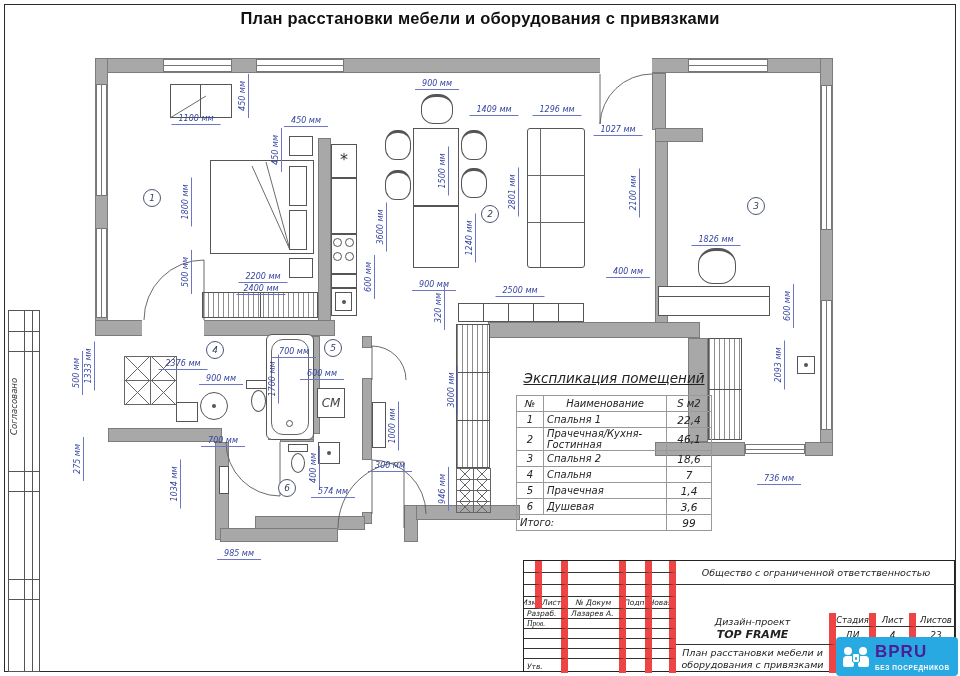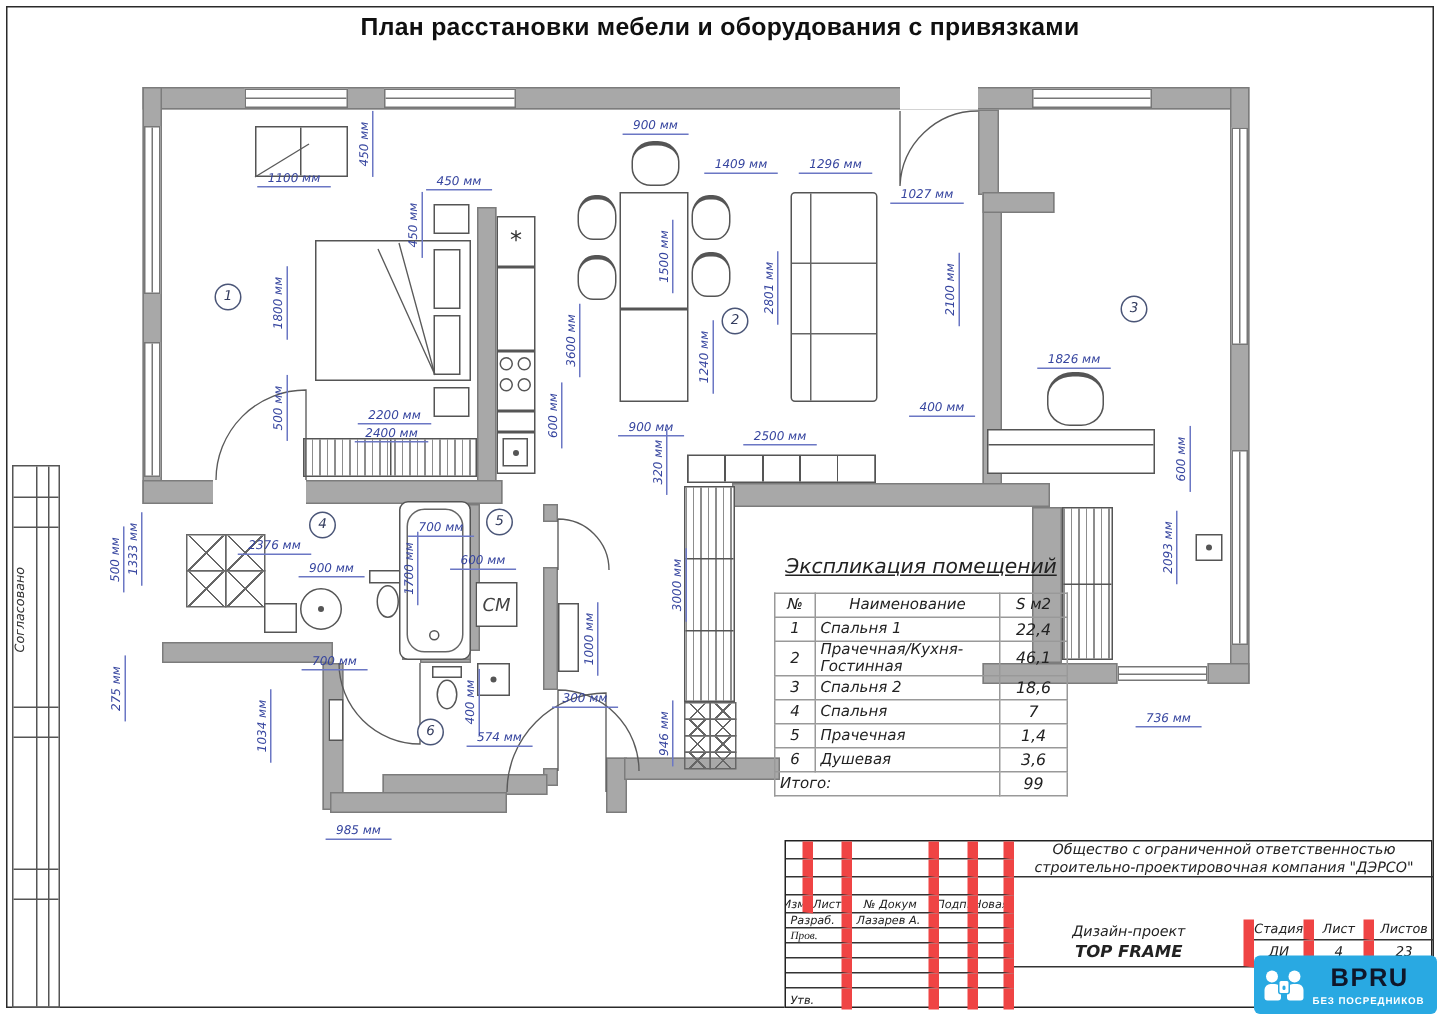--- a/index.html
+++ b/index.html
@@ -72,21 +72,21 @@
           box-sizing:border-box;font:italic 8px "DejaVu Sans",sans-serif;color:#222;
           display:flex;align-items:center;justify-content:center;text-align:center;overflow:hidden;}
   .tb-cell.left{justify-content:flex-start;padding-left:3px;}
   .tb-big{font:italic 9.5px "DejaVu Sans",sans-serif;line-height:1.25;}
   .tb-name{font:italic bold 11px "DejaVu Sans",sans-serif;}
   
   #logo{position:absolute;left:836px;top:637px;width:122px;height:39px;background:#29a9e2;
         border-radius:4px;display:flex;align-items:center;padding:0 7px;box-sizing:border-box;
         gap:6px;z-index:10;}
   #logo .txt{display:flex;flex-direction:column;line-height:1;}
-  #logo .name{font:bold 17px "Liberation Sans",sans-serif;color:#0f172a;letter-spacing:1px;margin-left:12px;}
+  #logo .name{font:bold 17px "Liberation Sans",sans-serif;color:#4c1d95;letter-spacing:1px;}
   #logo .tag{font:bold 6.5px "Liberation Sans",sans-serif;color:#fff;letter-spacing:.6px;margin-top:2px;}
   .licon{position:relative;width:26px;height:24px;flex:0 0 auto;}
   .licon i{position:absolute;background:#fff;}
   .licon .h1{left:1px;top:2px;width:8px;height:8px;border-radius:50%;}
   .licon .h2{left:16px;top:2px;width:8px;height:8px;border-radius:50%;}
   .licon .b1{left:0px;top:11px;width:11px;height:11px;border-radius:4px 4px 2px 2px;}
   .licon .b2{left:15px;top:11px;width:11px;height:11px;border-radius:4px 4px 2px 2px;}
   .licon .lk{left:9px;top:8px;width:8px;height:10px;border-radius:2px;border:1.5px solid #29a9e2;box-sizing:border-box;}
   .licon .kh{left:12px;top:12px;width:2px;height:3px;background:#29a9e2;border-radius:1px;}
 </style>
@@ -384,25 +384,28 @@
         <div class="tb-cell left" style="left: 44px; top: 88px; width: 58px; height: 10px; font-size: 7.5px;"></div>
         <div class="tb-cell" style="left: 102px; top: 88px; width: 26px; height: 10px; font-size: 7.5px;"></div>
         <div class="tb-cell" style="left: 128px; top: 88px; width: 24px; height: 10px; font-size: 7.5px;"></div>
         <div class="tb-cell left" style="left: 0px; top: 98px; width: 44px; height: 14px; font-size: 7.5px; border-bottom: none;">Утв.</div>
         <div class="tb-cell left" style="left: 44px; top: 98px; width: 58px; height: 14px; font-size: 7.5px; border-bottom: none;"></div>
         <div class="tb-cell" style="left: 102px; top: 98px; width: 26px; height: 14px; font-size: 7.5px; border-bottom: none;"></div>
         <div class="tb-cell" style="left: 128px; top: 98px; width: 24px; height: 14px; font-size: 7.5px; border-bottom: none;"></div>
       </div>
     <div class="tb-cell tb-big" style="left:152px;top:0;width:280px;height:24px;border-right:none;flex-direction:column;">
       <div>Общество с ограниченной ответственностью</div>
-      <div>строительно-проектировочная компания "ДЭРСО"</div>
     </div>
     <div class="tb-cell tb-big" style="left:152px;top:52px;width:160px;height:32px;flex-direction:column;">
       <div>Дизайн-проект</div>
       <div class="tb-name">TOP FRAME</div>
+    </div>
+    <div class="tb-cell tb-big" style="left:152px;top:84px;width:160px;height:28px;border-bottom:none;flex-direction:column;">
+      <div>План расстановки мебели и</div>
+      <div>оборудования с привязками</div>
     </div>
     <div class="tb-cell" style="left:312px;top:52px;width:40px;height:14px;font-size:8.5px;">Стадия</div>
     <div class="tb-cell" style="left:352px;top:52px;width:40px;height:14px;font-size:8.5px;">Лист</div>
     <div class="tb-cell" style="left:392px;top:52px;width:40px;height:14px;font-size:8.5px;border-right:none;">Листов</div>
     <div class="tb-cell" style="left:312px;top:66px;width:40px;height:16px;font-size:9px;">ДИ</div>
     <div class="tb-cell" style="left:352px;top:66px;width:40px;height:16px;font-size:9px;">4</div>
     <div class="tb-cell" style="left:392px;top:66px;width:40px;height:16px;font-size:9px;border-right:none;">23</div>
     <div class="tb-cell" style="left:312px;top:82px;width:120px;height:30px;border-right:none;border-bottom:none;"></div>
   </div>
 

